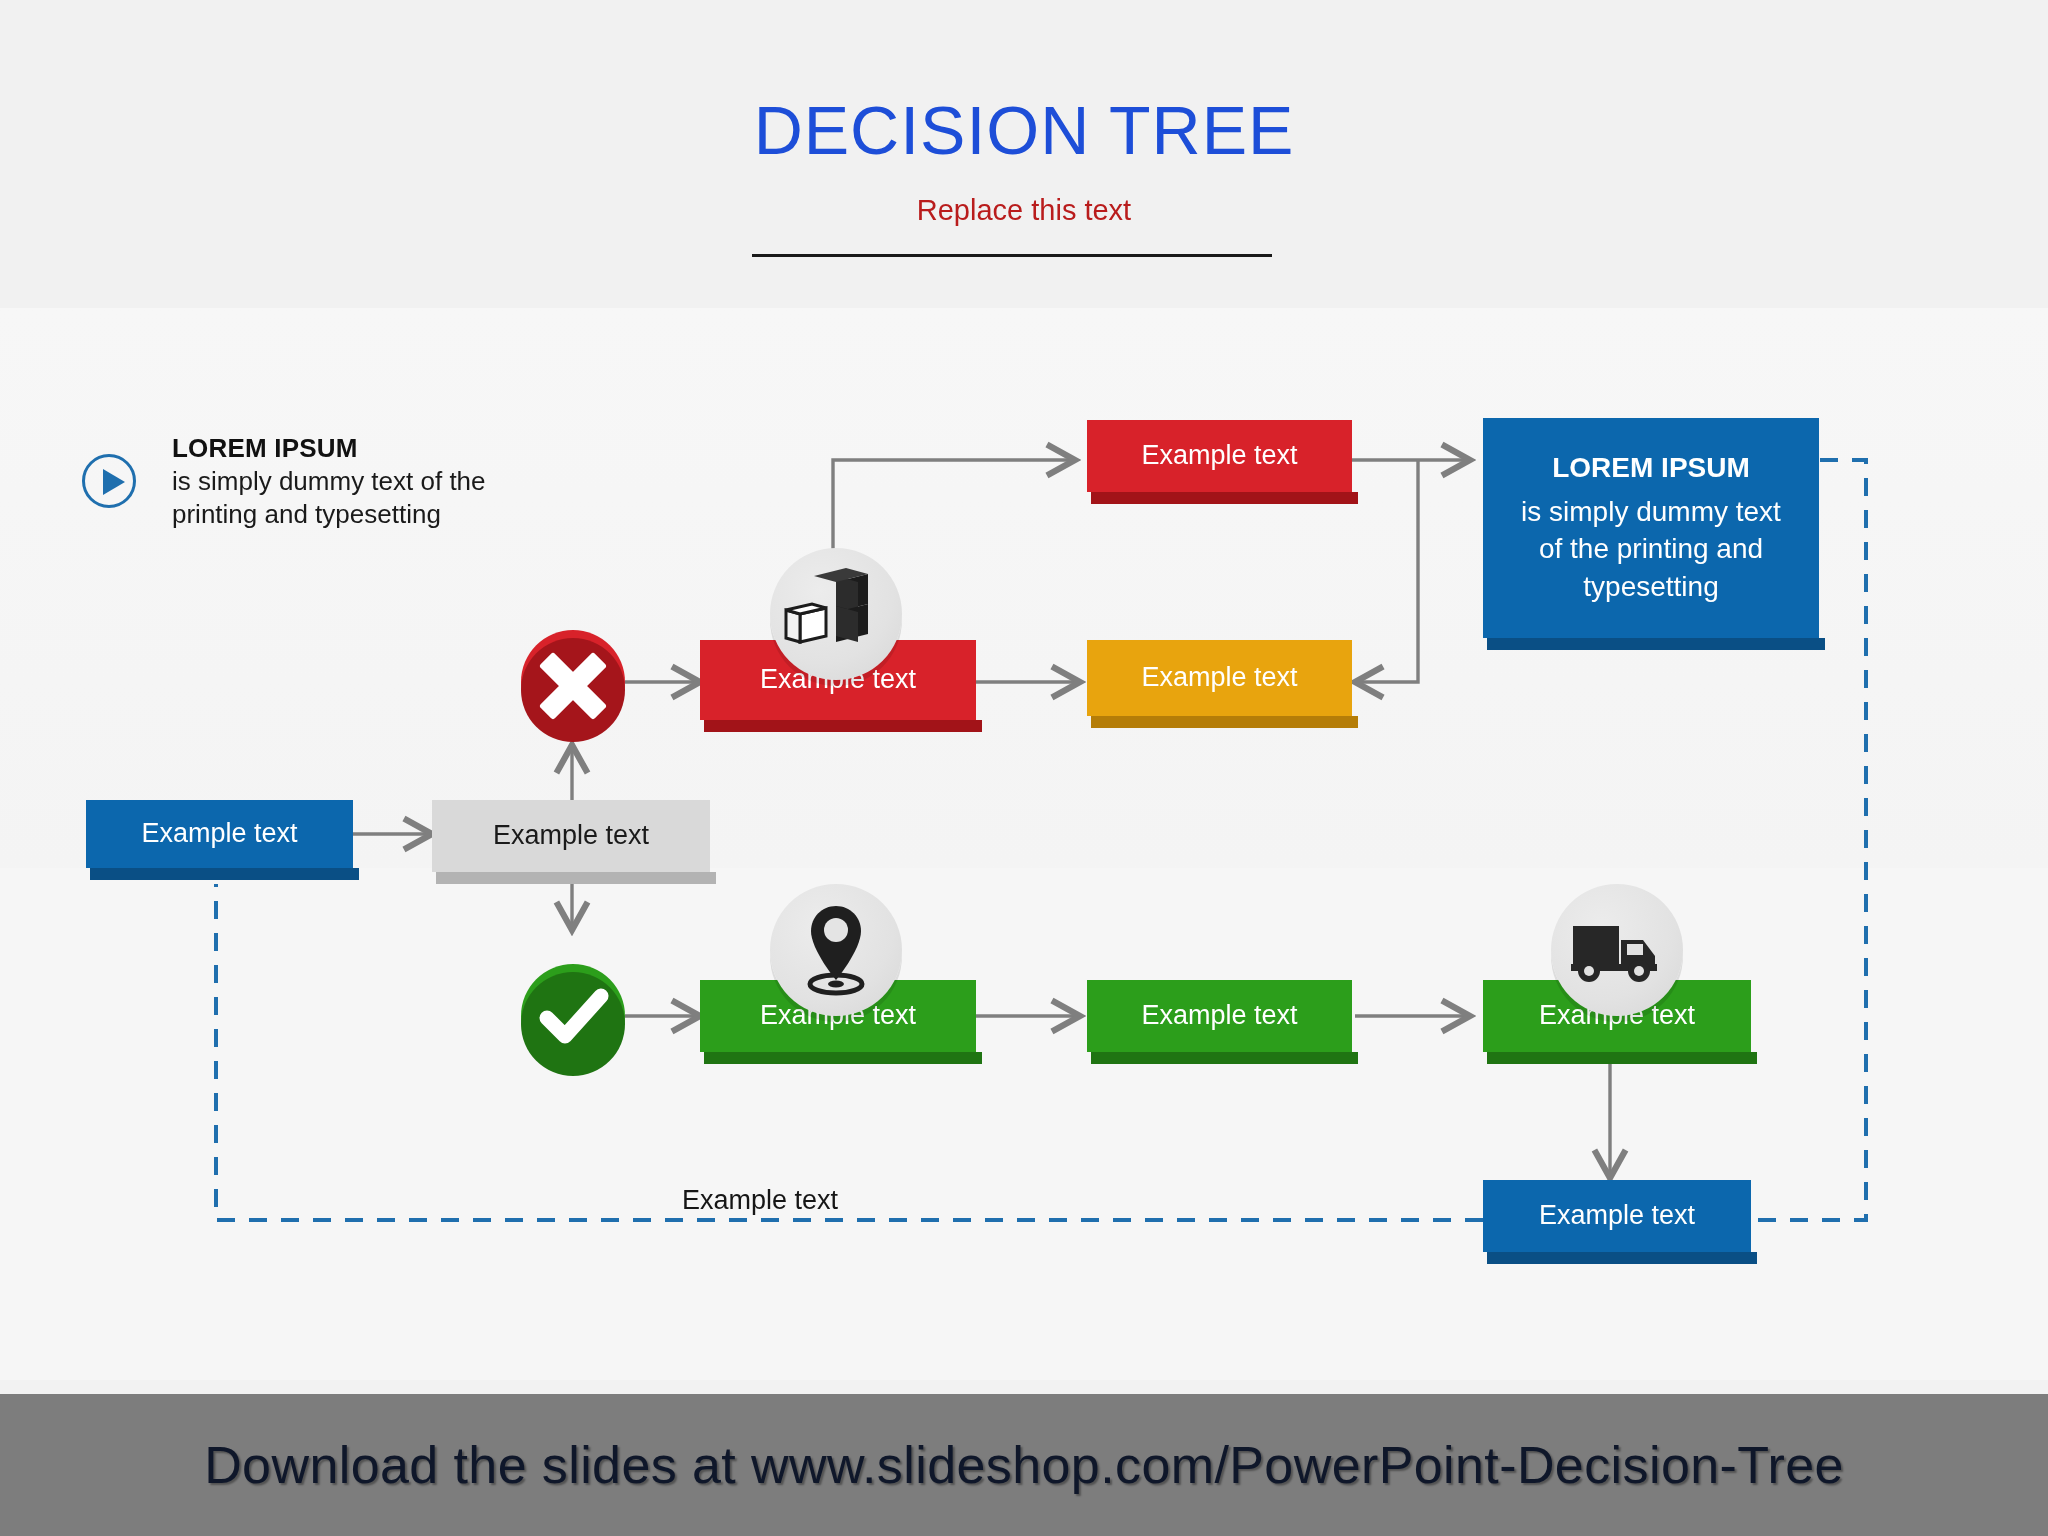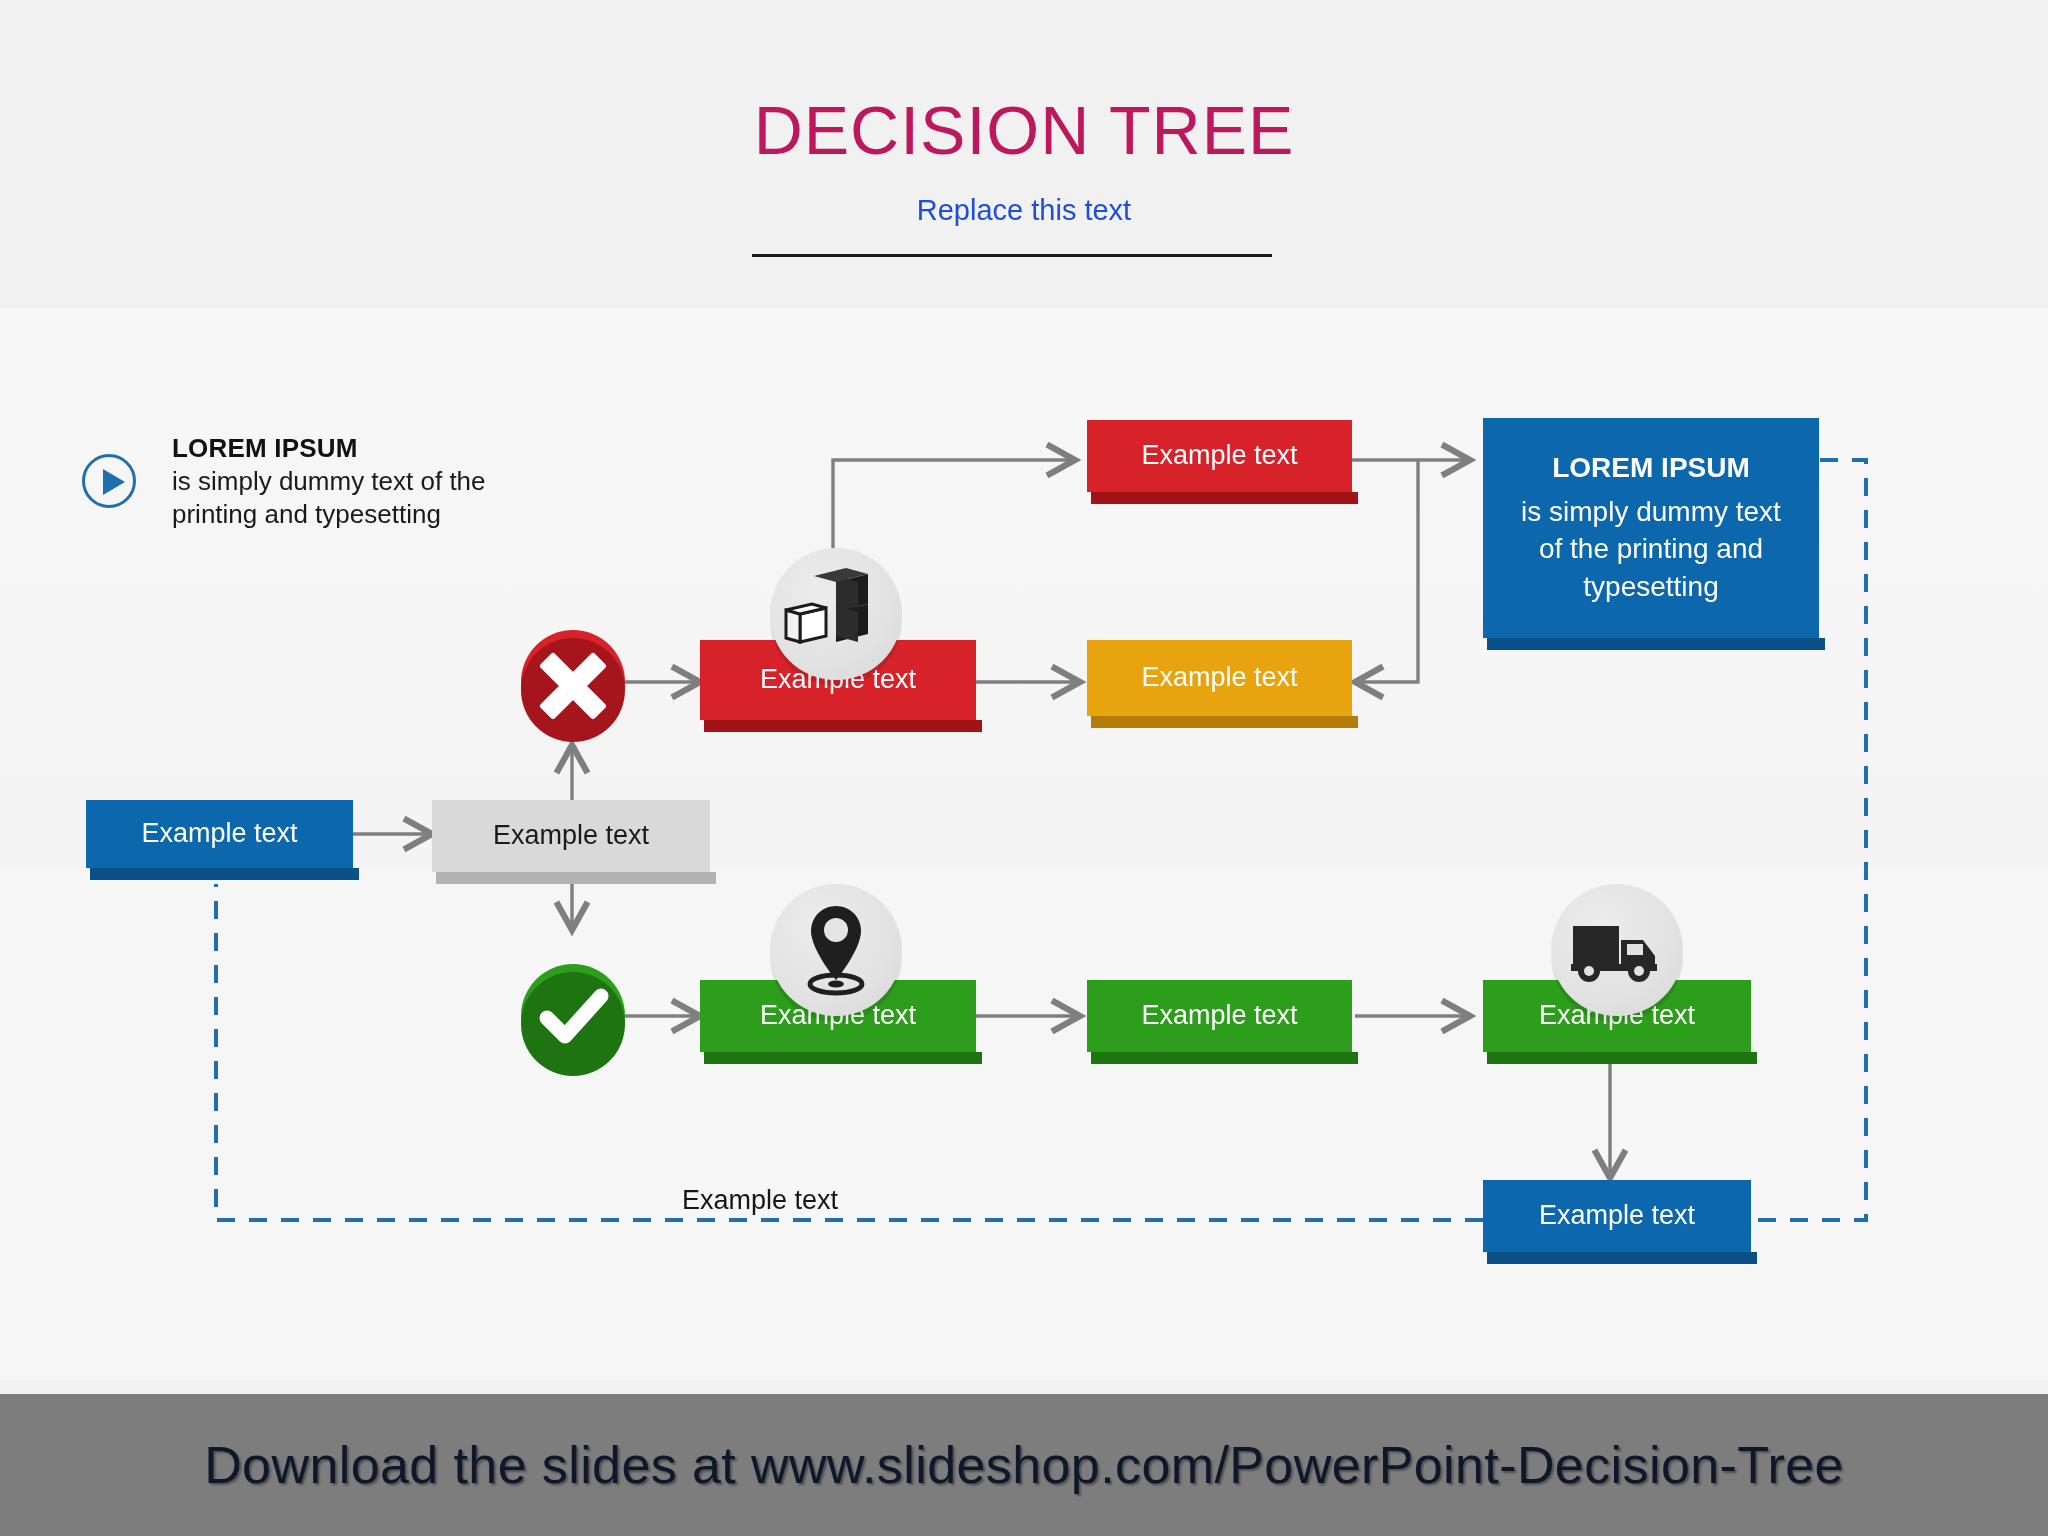--- a/index.html
+++ b/index.html
@@ -28,31 +28,31 @@
 
   
   .title {
     position: absolute;
     left: 0; right: 0;
     top: 96px;
     text-align: center;
     font-size: 68px;
     font-weight: 300;
     letter-spacing: 1px;
-    color: #be185d;
+    color: #1d4ed8;
     line-height: 1;
   }
   .subtitle {
     position: absolute;
     left: 0; right: 0;
     top: 194px;
     text-align: center;
     font-size: 29px;
     font-weight: 400;
-    color: #1d4ed8;
+    color: #b91c1c;
   }
   .title-rule {
     position: absolute;
     left: 752px;
     top: 254px;
     width: 520px;
     height: 3px;
     background: #1a1a1a;
   }
 

